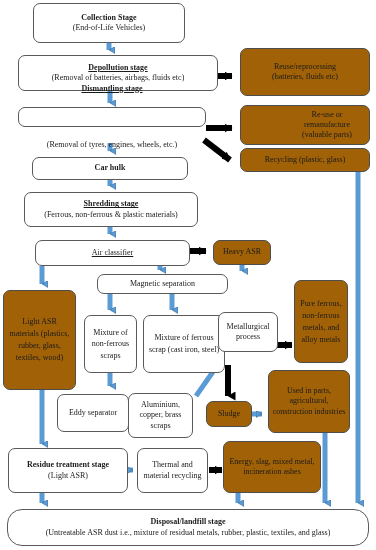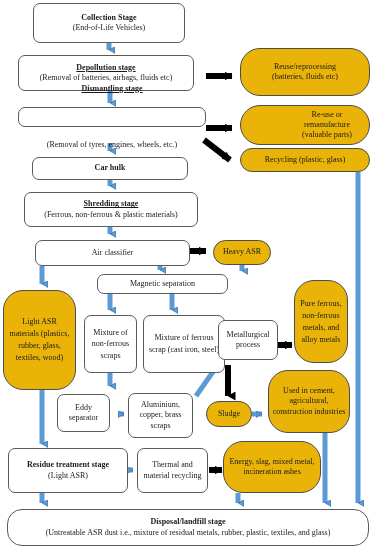--- a/index.html
+++ b/index.html
@@ -24,21 +24,21 @@
     background:#ffffff;
     display:flex;
     flex-direction:column;
     align-items:center;
     justify-content:center;
     text-align:center;
     line-height:1.28;
     z-index:3;
     padding:1px 3px;
   }
-  .node.gray{ background:#eab308; border-color:#4d4d4d;border-radius:20px; }
+  .node.gray{ background:#a16207; border-color:#4d4d4d; }
   .node .t1{ display:block; width:100%; }
   .node .t2{ display:block; width:100%; }
   .bold   { font-weight:bold; }
   .uline  { text-decoration:underline; }
   
   #arrows{
     position:absolute; left:0; top:0; width:376px; height:550px;
     z-index:1; pointer-events:none;
   }
 </style>
@@ -129,40 +129,40 @@
 
       <line x1="209" y1="470" x2="222" y2="470" marker-end="url(#kh-right)"></line>
     </g>
   </svg>
 
   <div class="node" style="left:33px; top:3px; width:152px; height:40px; font-size:8px;">
     <span class="t1 bold">Collection Stage</span>
     <span class="t2">(End-of-Life Vehicles)</span>
   </div>
 
-  <div class="node" style="left:18px; top:55px; width:176px; height:36px; font-size:8px;">
+  <div class="node" style="left:18px; top:55px; width:200px; height:36px; font-size:8px;">
     <span class="t1 bold uline">Depollution stage</span>
     <span class="t2">(Removal of batteries, airbags, fluids etc)</span>
   </div>
 
   <div class="node" style="left:18px; top:107px; width:188px; height:20px; font-size:8px;gap:46px;">
     <span class="t1 bold uline">Dismantling stage</span>
     <span class="t2">(Removal of tyres, engines, wheels, etc.)</span>
   </div>
 
   <div class="node" style="left:32px; top:157px; width:156px; height:23px; font-size:8px;align-items:center;">
     <span class="t1 bold">Car hulk</span>
   </div>
 
   <div class="node" style="left:24px; top:192px; width:174px; height:35px; font-size:8px;">
     <span class="t1 bold uline">Shredding stage</span>
     <span class="t2">(Ferrous, non-ferrous &amp; plastic materials)</span>
   </div>
 
-  <div class="node" style="left:35px; top:240px; width:155px; height:26px; font-size:8px;">
+  <div class="node" style="left:35px; top:240px; width:155px; height:26px; font-size:8px;text-decoration:underline;">
     <span class="t1">Air classifier</span>
   </div>
 
   <div class="node" style="left:97px; top:274px; width:131px; height:20px; font-size:8px;">
     <span class="t1">Magnetic separation</span>
   </div>
 
   <div class="node gray" style="left:240px; top:48px; width:130px; height:48px; font-size:8px;">
     <span class="t1">Reuse/reprocessing</span>
     <span class="t2">(batteries, fluids etc)</span>
@@ -186,42 +186,42 @@
   </div>
 
   <div class="node" style="left:84px; top:315px; width:53px; height:58px; font-size:8px; line-height:1.45;">
     <span class="t1">Mixture of non-ferrous scraps</span>
   </div>
 
   <div class="node" style="left:143px; top:315px; width:82px; height:58px; font-size:8px; line-height:1.45;">
     <span class="t1">Mixture of ferrous scrap (cast iron, steel)</span>
   </div>
 
-  <div class="node" style="left:218px; top:320px; width:60px; height:40px; font-size:8px;">
+  <div class="node" style="left:218px; top:312px; width:60px; height:40px; font-size:8px;">
     <span class="t1">Metallurgical process</span>
   </div>
 
   <div class="node gray" style="left:294px; top:280px; width:54px; height:83px; font-size:8px; line-height:1.5;">
     <span class="t1">Pure ferrous, non-ferrous metals, and alloy metals</span>
   </div>
 
-  <div class="node" style="left:57px; top:394px; width:53px; height:38px; font-size:8px;">
+  <div class="node" style="left:57px; top:394px; width:72px; height:38px; font-size:8px;">
     <span class="t1">Eddy separator</span>
   </div>
 
   <div class="node" style="left:128px; top:393px; width:65px; height:45px; font-size:8px;">
     <span class="t1">Aluminium, copper, brass scraps</span>
   </div>
 
   <div class="node gray" style="left:206px; top:401px; width:46px; height:26px; font-size:8px;">
     <span class="t1">Sludge</span>
   </div>
 
   <div class="node gray" style="left:268px; top:370px; width:82px; height:63px; font-size:8px;">
-    <span class="t1">Used in cement, agricultural, construction industries</span>
+    <span class="t1">Used in parts, agricultural, construction industries</span>
   </div>
 
   <div class="node" style="left:8px; top:448px; width:120px; height:45px; font-size:8px;">
     <span class="t1 bold">Residue treatment stage</span>
     <span class="t2">(Light ASR)</span>
   </div>
 
   <div class="node" style="left:137px; top:448px; width:71px; height:45px; font-size:8px;">
     <span class="t1">Thermal and material recycling</span>
   </div>

